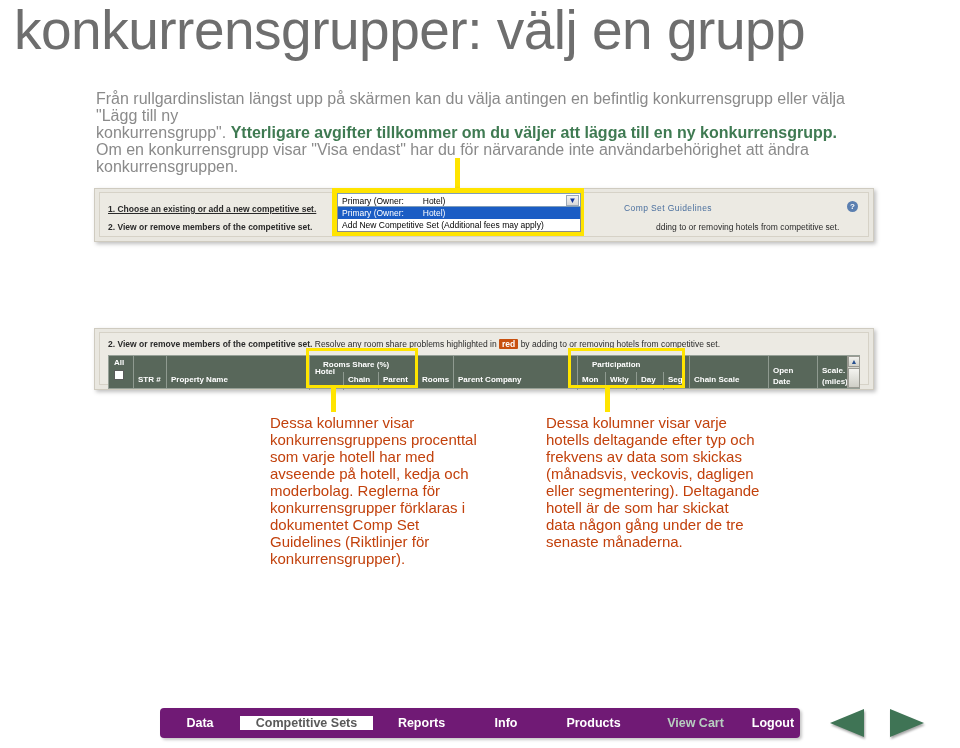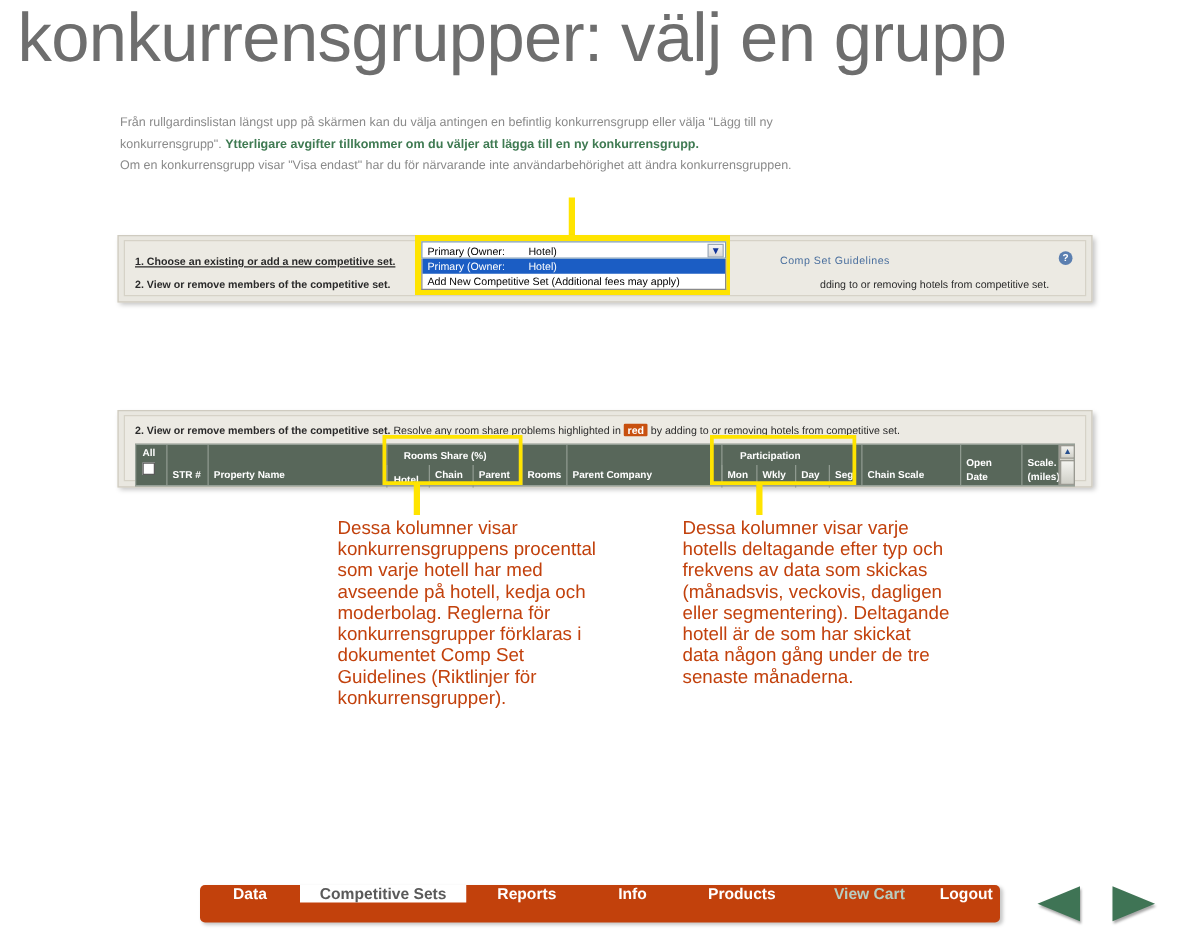--- a/index.html
+++ b/index.html
@@ -21,21 +21,21 @@
     letter-spacing: -0.5px;
     white-space: nowrap;
     font-family: "Liberation Sans", sans-serif;
   }
 
   
   .intro {
     position: absolute;
     left: 96px; top: 90px;
     width: 790px;
-    font-size: 10px;
+    font-size: 16px;
     line-height: 17px;
     color: #8a8a8a;
   }
   .intro .bold-green { color: #3f7a52; font-weight: bold; }
   .intro p { margin: 0; }
 
   
   .connector {
     position: absolute;
     background: #ffe400;
@@ -197,25 +197,25 @@
     color: #c2410c;
   }
   #cap-left  { left: 270px; top: 414px; width: 210px; }
   #cap-right { left: 546px; top: 414px; width: 215px; }
 
   
   .navbar {
     position: absolute;
     left: 160px; top: 708px;
     width: 640px; height: 30px;
-    background: #c2410c;
+    background: #701a75;
     border-radius: 4px;
     box-shadow: 2px 2px 3px rgba(0,0,0,0.22);
     display: flex;
-    align-items: flex-start;
+    align-items: center;
     overflow: hidden;
   }
   .nav-tab {
     display: flex; align-items: center; justify-content: center;
     color: #ffffff;
     font-size: 12.5px;
     font-weight: bold;
     font-family: "Liberation Sans", sans-serif;
     white-space: nowrap;
   }
@@ -297,21 +297,21 @@
         <div class="th-div" style="left:24px;"></div>
 
         <div class="th" style="left:29px; top:19px;">STR #</div>
         <div class="th-div" style="left:57px;"></div>
 
         <div class="th" style="left:62px; top:19px;">Property Name</div>
         <div class="th-div" style="left:200px;"></div>
 
         <div class="th" style="left:214px; top:4px;">Rooms Share (%)</div>
         <div class="th-div" style="left:200px; top:16px; height:18px;"></div>
-        <div class="th" style="left:206px; top:23px;">Hotel</div>
+        <div class="th" style="left:206px; top:11px;">Hotel</div>
         <div class="th-div" style="left:234px; top:16px; height:18px;"></div>
         <div class="th" style="left:239px; top:19px;">Chain</div>
         <div class="th-div" style="left:269px; top:16px; height:18px;"></div>
         <div class="th" style="left:274px; top:19px;">Parent</div>
         <div class="th-div" style="left:308px;"></div>
 
         <div class="th" style="left:313px; top:19px;">Rooms</div>
         <div class="th-div" style="left:344px;"></div>
 
         <div class="th" style="left:349px; top:19px;">Parent Company</div>

